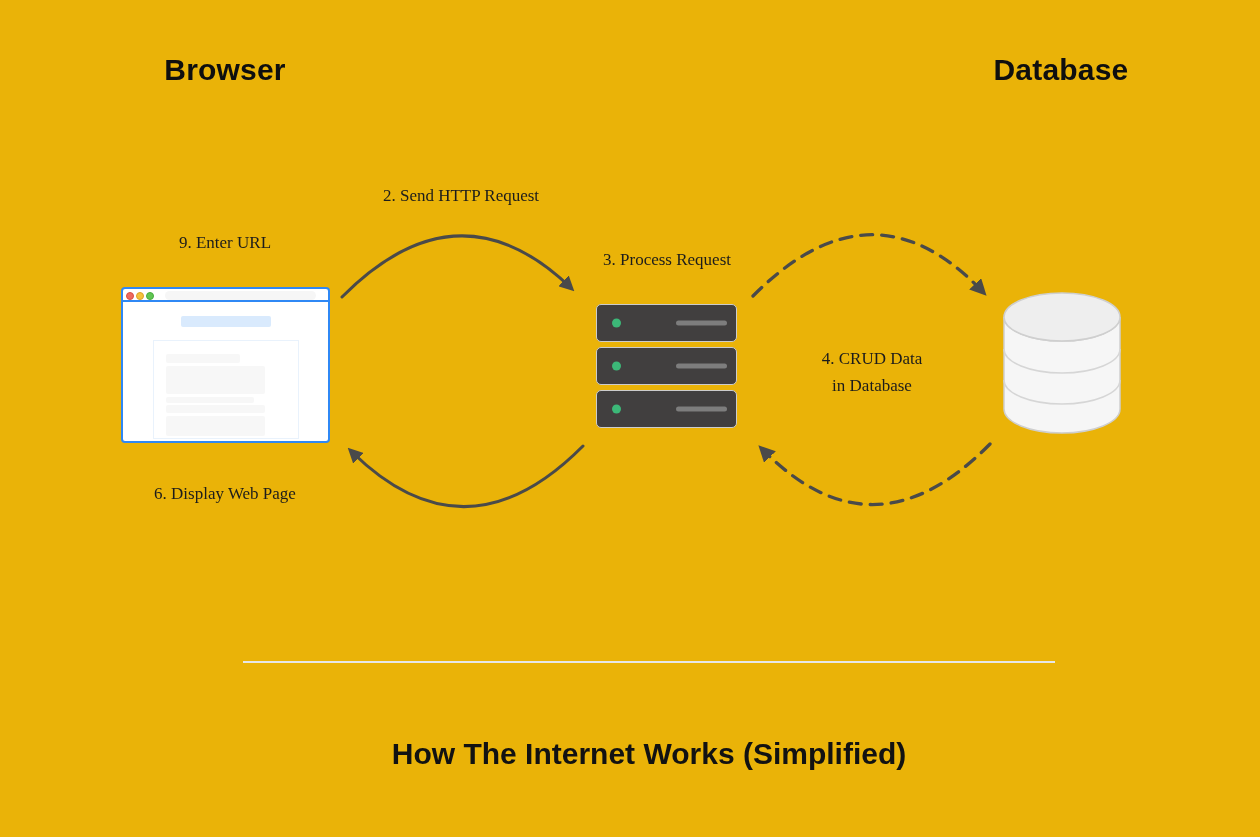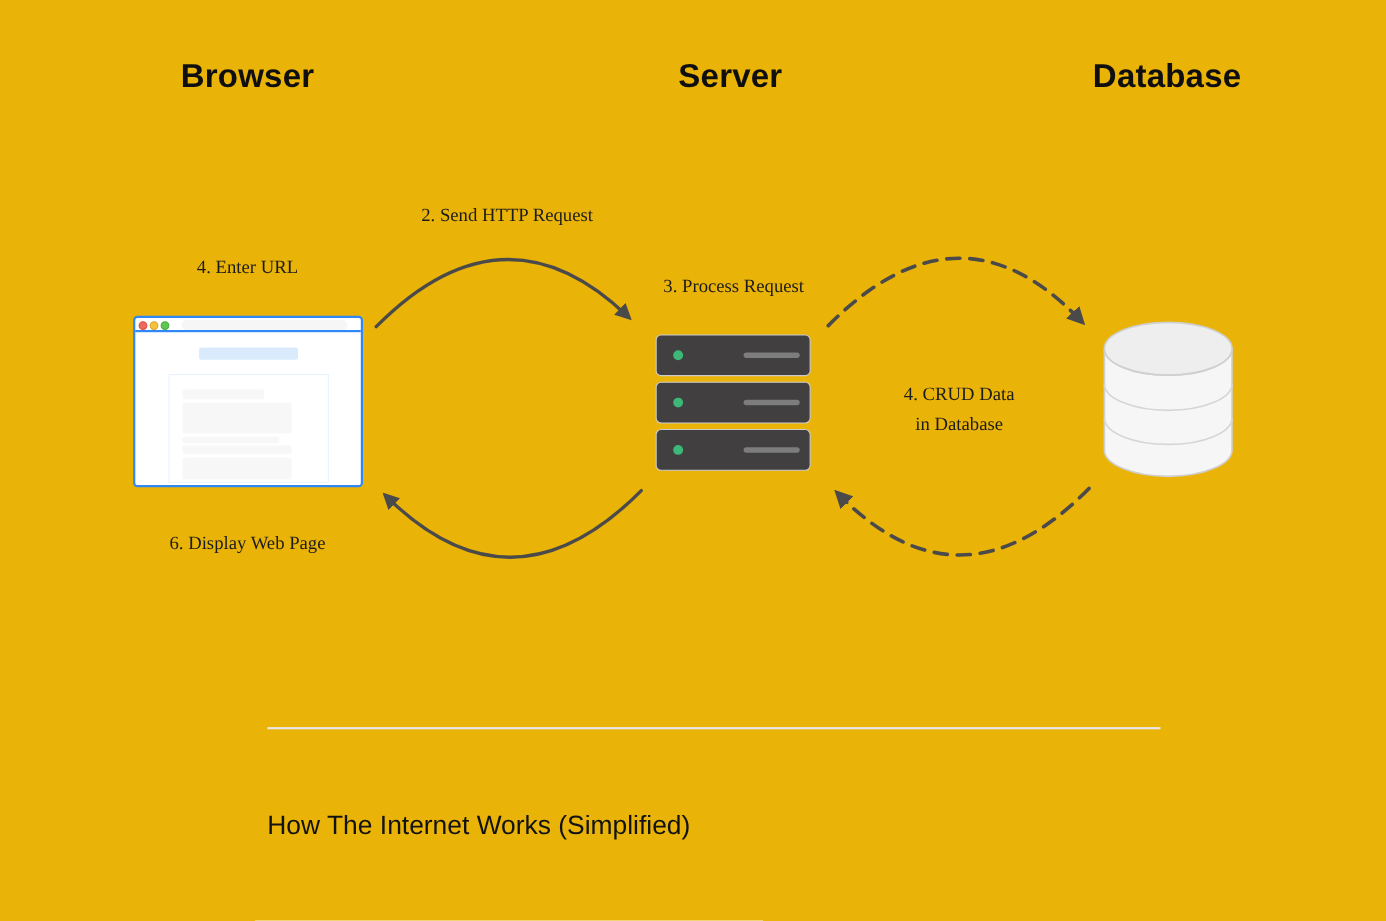--- a/index.html
+++ b/index.html
@@ -78,32 +78,31 @@
   .arc{fill:none;stroke:var(--arrow);stroke-width:3px;stroke-linecap:round;}
   .arc.dashed{stroke-dasharray:12 9;stroke-width:3.3px;}
   .arrowhead{fill:var(--arrow);}
   .db-body{fill:var(--db-fill);stroke:var(--db-outline);stroke-width:1.5px;}
   .db-top{fill:var(--db-top);stroke:var(--db-outline);stroke-width:1.5px;}
   .db-line{fill:none;stroke:#d6d6d6;stroke-width:1.5px;}
 
   .divider{position:absolute;left:243px;top:661px;width:812px;height:2px;
     background:var(--divider);}
   .diagram-title{position:absolute;left:243px;top:737px;width:812px;
-    text-align:left;font-size:24px;font-weight:400;color:#121212;}
+    text-align:center;font-size:30px;font-weight:700;color:#121212;}
 </style>
 </head>
 <body>
 
 <div class="stage">
 
   <div class="col-heading" id="h-browser">Browser</div>
-  <div class="col-heading" id="h-server">Server</div>
   <div class="col-heading" id="h-database">Database</div>
 
-  <div class="step-label" id="step1">4. Enter URL</div>
+  <div class="step-label" id="step1">9. Enter URL</div>
   <div class="step-label" id="step2">2. Send HTTP Request</div>
   <div class="step-label" id="step3">3. Process Request</div>
   <div class="step-label" id="step4">
     <div>4. CRUD Data</div>
     <div>in Database</div>
   </div>
   <div class="step-label" id="step6">6. Display Web Page</div>
 
   <div class="browser">
     <div class="topbar">

